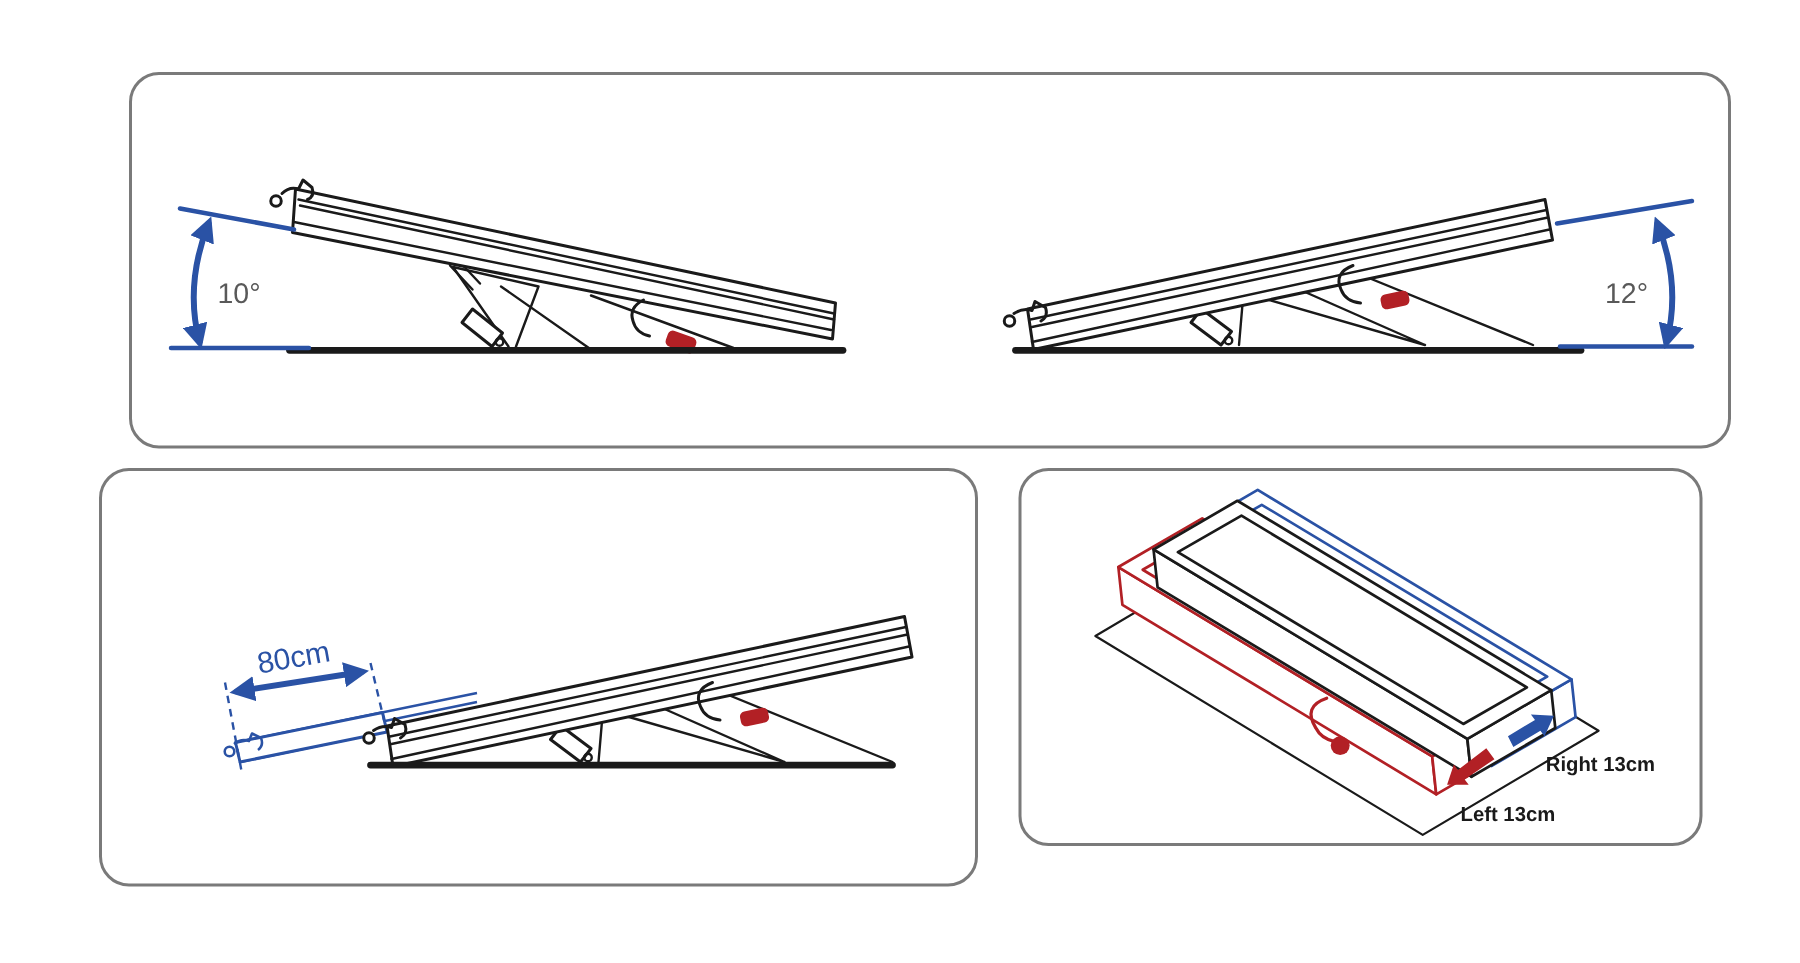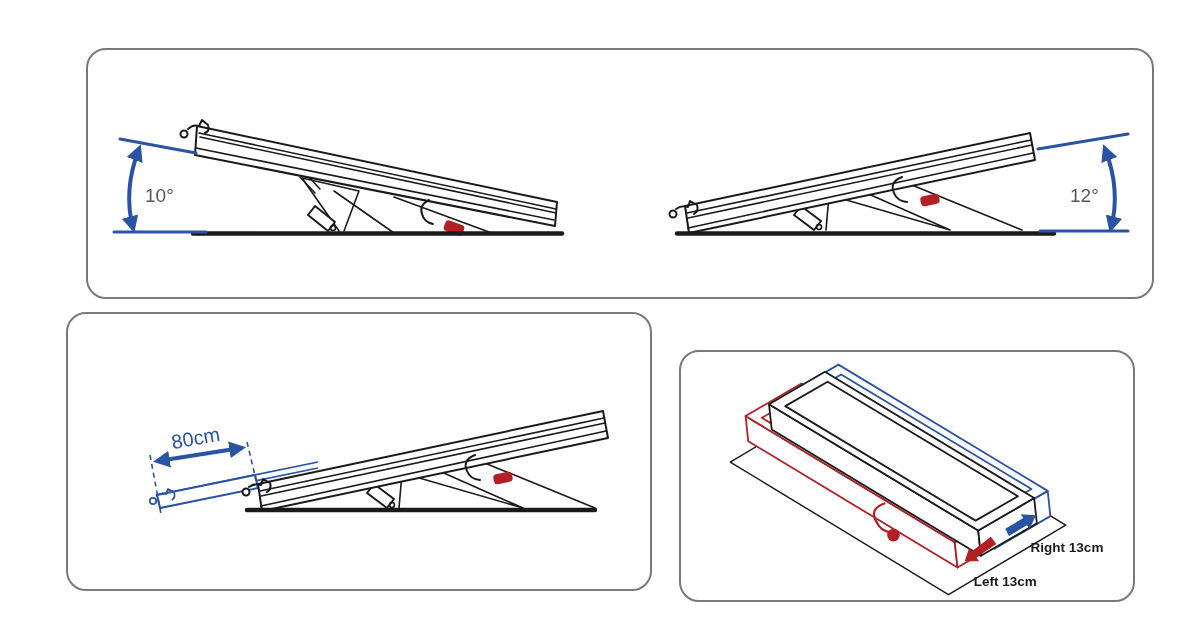--- a/index.html
+++ b/index.html
@@ -3,21 +3,21 @@
 <meta charset="utf-8">
 <style>
   :root{
     --blue:#2a52a5; --red:#b22025; --ink:#1a1a1a; --border:#7a7a7a; --angle-text:#595959;
   }
   html,body{margin:0;padding:0;background:#fff;}
   body{width:1200px;height:642px;position:relative;font-family:"Liberation Sans",sans-serif;overflow:hidden;}
   .panel{position:absolute;border:2px solid var(--border);border-radius:20px;background:#fff;box-sizing:border-box;}
   #panel-tilt{left:66px;top:48px;width:1068px;height:251px;margin-left:20px;}
   #panel-ext{left:66px;top:312px;width:586px;height:279px;}
-  #panel-slide{left:679px;top:312px;width:456px;height:252px;margin-top:38px;}
+  #panel-slide{left:679px;top:312px;width:456px;height:252px;}
   svg{display:block;width:100%;height:100%;}
   .k{stroke:var(--ink);fill:none;stroke-width:2;stroke-linecap:round;stroke-linejoin:round;}
   .t{stroke-width:1.6;}
   .kf{stroke:var(--ink);fill:#fff;stroke-width:2;stroke-linejoin:round;}
   .ground{stroke:var(--ink);stroke-width:4.5;fill:none;stroke-linecap:round;}
   .bl{stroke:var(--blue);fill:none;stroke-width:3;stroke-linecap:round;}
   .arc{stroke:var(--blue);fill:none;stroke-width:4;stroke-linecap:round;}
   .bth{stroke:var(--blue);fill:none;stroke-width:1.7;stroke-linejoin:round;}
   .bqf{stroke:var(--blue);fill:#fff;stroke-width:2;stroke-linejoin:round;}
   .dash{stroke:var(--blue);fill:none;stroke-width:1.6;stroke-dasharray:5 4;}

